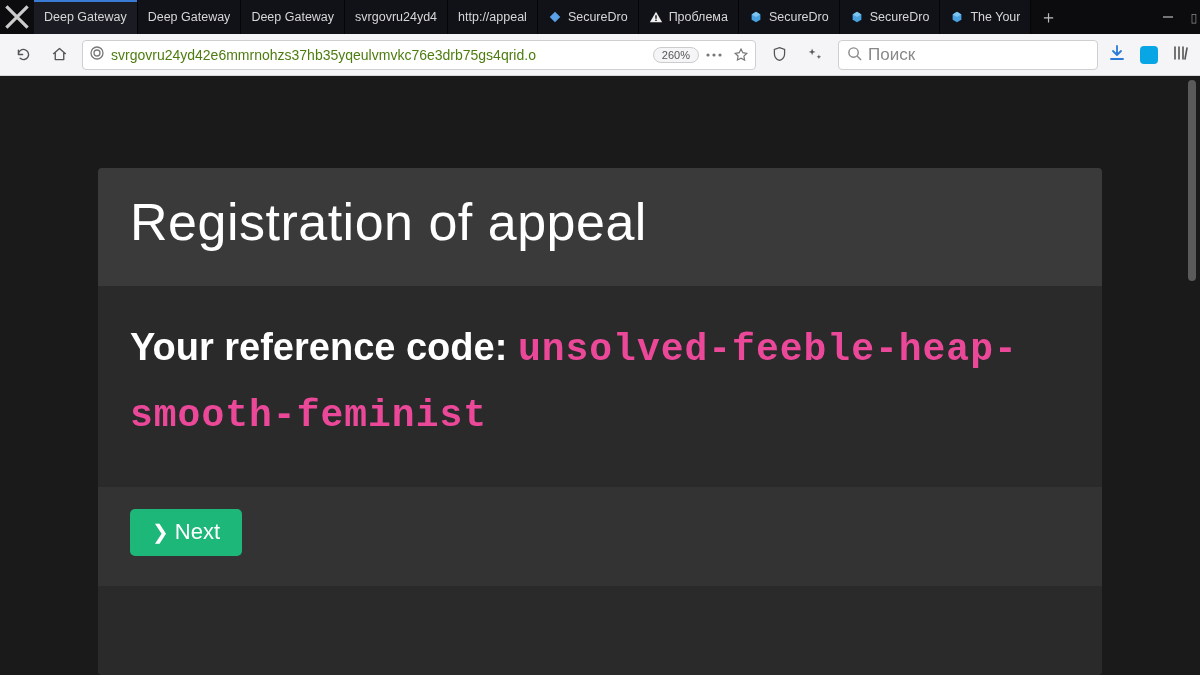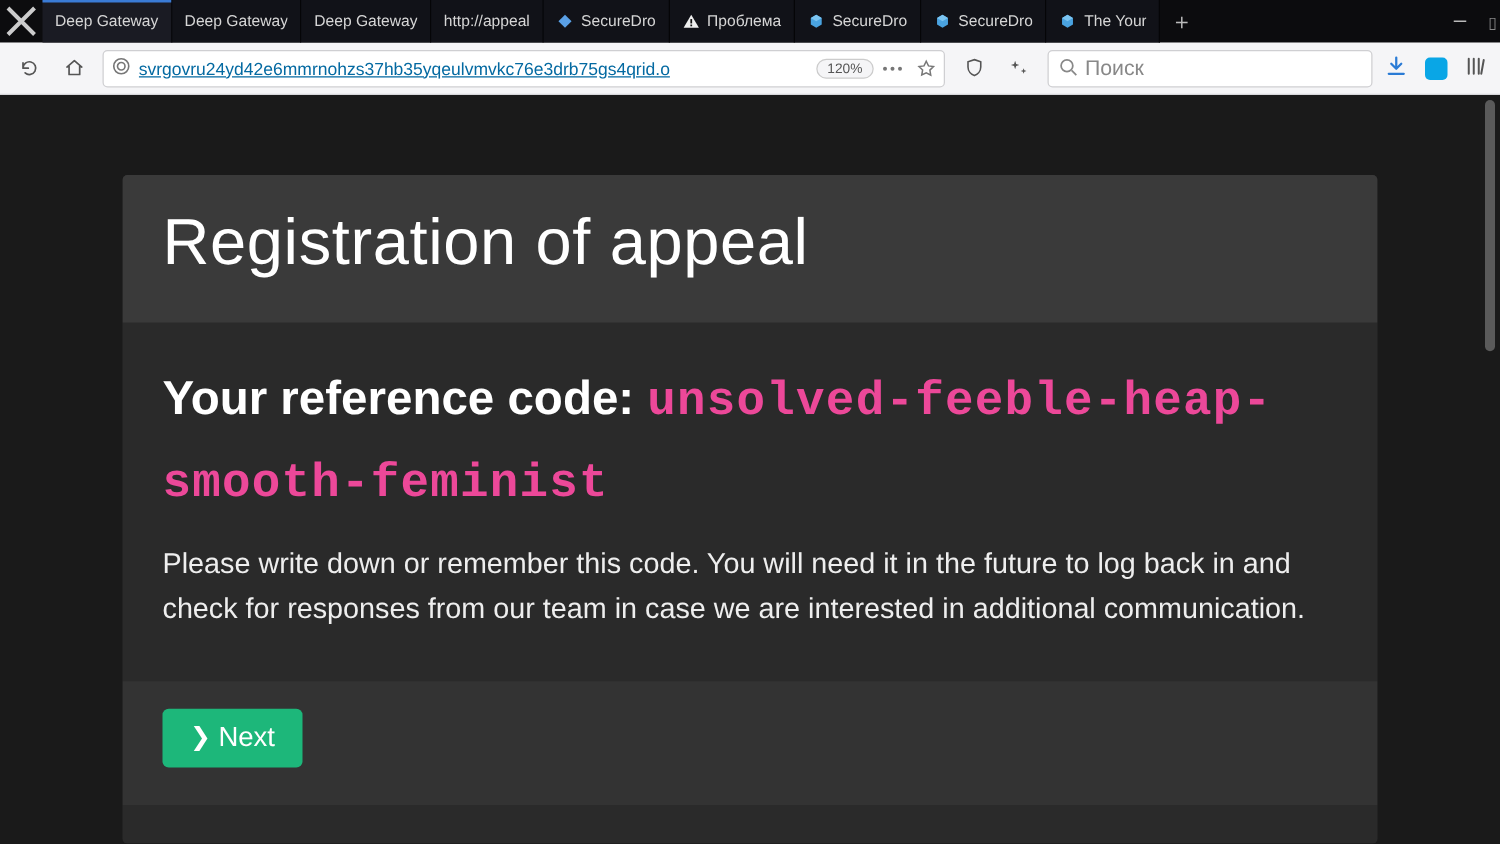--- a/index.html
+++ b/index.html
@@ -60,21 +60,21 @@
     flex:1;
     height:30px;
     border:1px solid #cfcfd2;
     border-radius:4px;
     background:#fff;
     display:flex; align-items:center;
     padding:0 6px;
     gap:6px;
     min-width:0;
   }
-  .url-text{flex:1; overflow:hidden; white-space:nowrap; text-overflow:ellipsis; color:#0369a1; font-size:14px;text-decoration:underline;}
+  .url-text{flex:1; overflow:hidden; white-space:nowrap; text-overflow:ellipsis; color:#4d7c0f; font-size:14px;}
   .zoom-pill{border:1px solid #ccc; border-radius:10px; font-size:11px; padding:1px 8px; color:#555; background:#f5f5f7;}
   .url-icons{display:flex;gap:10px;align-items:center;color:#777;}
   .url-icons span{display:flex;}
   .search-box{
     width:260px;height:30px;border:1px solid #cfcfd2;border-radius:4px;background:#fff;
     display:flex;align-items:center;padding:0 8px;gap:6px;color:#888;
   }
   .search-box input{border:none;outline:none;flex:1;font-size:17px;color:#444;}
   .search-box input::placeholder{color:#888;}
   .right-icons{display:flex;gap:14px;align-items:center;color:#3a7bd5;}
@@ -84,21 +84,21 @@
   .viewport{
     position:relative;
     width:100%;
     height:calc(100% - 76px);
     background:#1a1a1a;
     overflow:hidden;
     display:flex;
     justify-content:center;
   }
   .card{
-    margin-top:64px;
+    margin-top:92px;
     width:1004px;
     background:#2a2a2a;
     border-radius:4px;
     overflow:hidden;
   }
   .card-header{
     background:#3a3a3a;
     padding:24px 32px 34px;
   }
   .card-header h1{
@@ -154,20 +154,23 @@
   <div class="tab active">
     <span class="tab-label">Deep Gateway</span>
   </div>
   <div class="tab">
     <span class="tab-label">Deep Gateway</span>
   </div>
   <div class="tab">
     <span class="tab-label">Deep Gateway</span>
   </div>
   <div class="tab">
+    <span class="tab-label">svrgovru24yd4</span>
+  </div>
+  <div class="tab">
     <span class="tab-label">http://appeal</span>
   </div>
   <div class="tab">
     <span class="tab-icon">
       <svg viewBox="0 0 16 16">
           <path d="M8 2l6 6-6 6-6-6z" fill="#5aa0e6"></path>
         </svg>
     </span>
     <span class="tab-label">SecureDro</span>
   </div>
@@ -234,21 +237,21 @@
   </div>
 
   <div class="url-box">
     <span>
       <svg width="16" height="16" viewBox="0 0 16 16">
           <circle cx="8" cy="8" r="6" fill="none" stroke="#777" stroke-width="1.3"></circle>
           <circle cx="8" cy="8" r="3" fill="none" stroke="#777" stroke-width="1.3"></circle>
         </svg>
     </span>
     <span class="url-text">svrgovru24yd42e6mmrnohzs37hb35yqeulvmvkc76e3drb75gs4qrid.o</span>
-    <span class="zoom-pill">120%</span>
+    <span class="zoom-pill">260%</span>
     <div class="url-icons">
       <span>
         <svg width="18" height="16" viewBox="0 0 18 16">
             <circle cx="3" cy="8" r="1.6" fill="#777"></circle>
             <circle cx="9" cy="8" r="1.6" fill="#777"></circle>
             <circle cx="15" cy="8" r="1.6" fill="#777"></circle>
           </svg>
       </span>
       <span>
         <svg width="16" height="16" viewBox="0 0 16 16">
@@ -298,21 +301,20 @@
   <div class="card">
     <div class="card-header">
       <h1>Registration of appeal</h1>
     </div>
     <div class="card-body">
       <div class="ref-line">
         <span>Your reference code:</span>
         <span> </span>
         <span class="ref-code">unsolved-feeble-heap-smooth-feminist</span>
       </div>
-      <p class="instructions">Please write down or remember this code. You will need it in the future to log back in and check for responses from our team in case we are interested in additional communication.</p>
     </div>
     <div class="card-footer">
       <button class="next-btn">
         <span class="chev">❯</span>
         <span>Next</span>
       </button>
     </div>
   </div>
 
   <div class="scrollbar">

